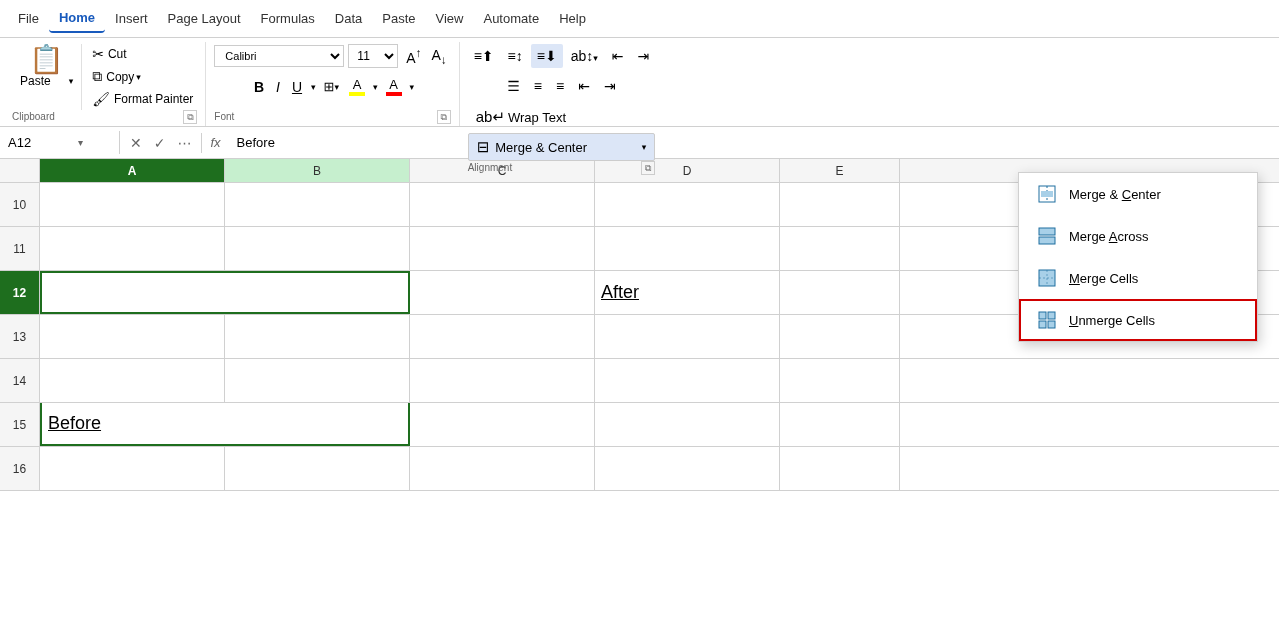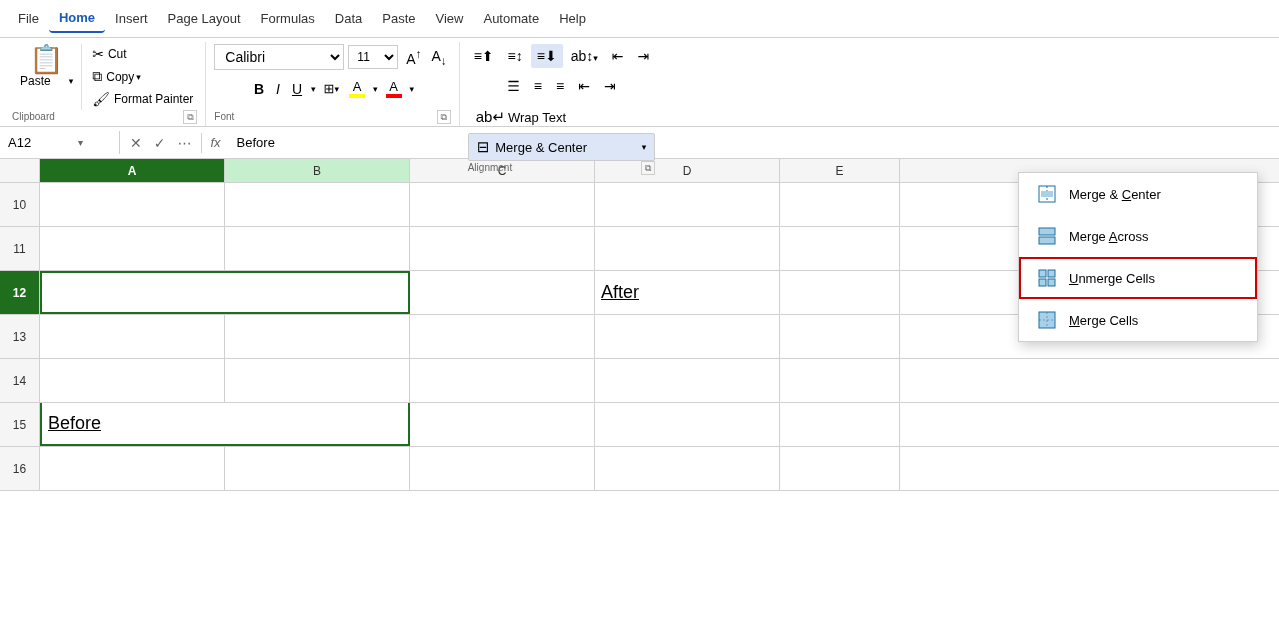--- a/index.html
+++ b/index.html
@@ -110,21 +110,21 @@
       white-space: nowrap;
     }
     .clip-icon { margin-right: 4px; font-size: 14px; }
 
     
     .font-group { min-width: 200px; }
     .font-row { display: flex; align-items: center; gap: 4px; margin-bottom: 4px; }
     .font-select {
       border: 1px solid #ccc;
       padding: 3px 6px;
-      font-size: 14px;
+      font-size: 11px;
       width: 130px;
       cursor: pointer;
       background: #fff;
     }
     .size-select {
       border: 1px solid #ccc;
       padding: 3px 4px;
       font-size: 12px;
       width: 50px;
       cursor: pointer;
@@ -605,34 +605,34 @@
   </div>
   <div class="dropdown-item">
     <div class="dropdown-icon">
       <svg width="18" height="18" viewBox="0 0 18 18">
         <rect x="1" y="1" width="16" height="7" fill="#a8d0e8" stroke="#1e6e9f" stroke-width="1"></rect>
         <rect x="1" y="10" width="16" height="7" fill="#a8d0e8" stroke="#1e6e9f" stroke-width="1"></rect>
       </svg>
     </div>
     <span>Merge <u>A</u>cross</span>
   </div>
+  <div class="dropdown-item">
+    <div class="dropdown-icon">
+      <svg width="18" height="18" viewBox="0 0 18 18">
+        <rect x="1" y="1" width="16" height="16" fill="#a8d0e8" stroke="#1e6e9f" stroke-width="1"></rect>
+        <line x1="9" y1="1" x2="9" y2="17" stroke="#1e6e9f" stroke-width="0.5" stroke-dasharray="2,2"></line>
+        <line x1="1" y1="9" x2="17" y2="9" stroke="#1e6e9f" stroke-width="0.5" stroke-dasharray="2,2"></line>
+      </svg>
+    </div>
+    <span><u>M</u>erge Cells</span>
+  </div>
   <div class="dropdown-item highlighted">
     <div class="dropdown-icon">
       <svg width="18" height="18" viewBox="0 0 18 18">
         <rect x="1" y="1" width="7" height="7" fill="#a8d0e8" stroke="#1e6e9f" stroke-width="1"></rect>
         <rect x="10" y="1" width="7" height="7" fill="#a8d0e8" stroke="#1e6e9f" stroke-width="1"></rect>
         <rect x="1" y="10" width="7" height="7" fill="#a8d0e8" stroke="#1e6e9f" stroke-width="1"></rect>
         <rect x="10" y="10" width="7" height="7" fill="#a8d0e8" stroke="#1e6e9f" stroke-width="1"></rect>
       </svg>
     </div>
     <span><u>U</u>nmerge Cells</span>
   </div>
-  <div class="dropdown-item">
-    <div class="dropdown-icon">
-      <svg width="18" height="18" viewBox="0 0 18 18">
-        <rect x="1" y="1" width="16" height="16" fill="#a8d0e8" stroke="#1e6e9f" stroke-width="1"></rect>
-        <line x1="9" y1="1" x2="9" y2="17" stroke="#1e6e9f" stroke-width="0.5" stroke-dasharray="2,2"></line>
-        <line x1="1" y1="9" x2="17" y2="9" stroke="#1e6e9f" stroke-width="0.5" stroke-dasharray="2,2"></line>
-      </svg>
-    </div>
-    <span><u>M</u>erge Cells</span>
-  </div>
 </div>
 
 </body></html>

